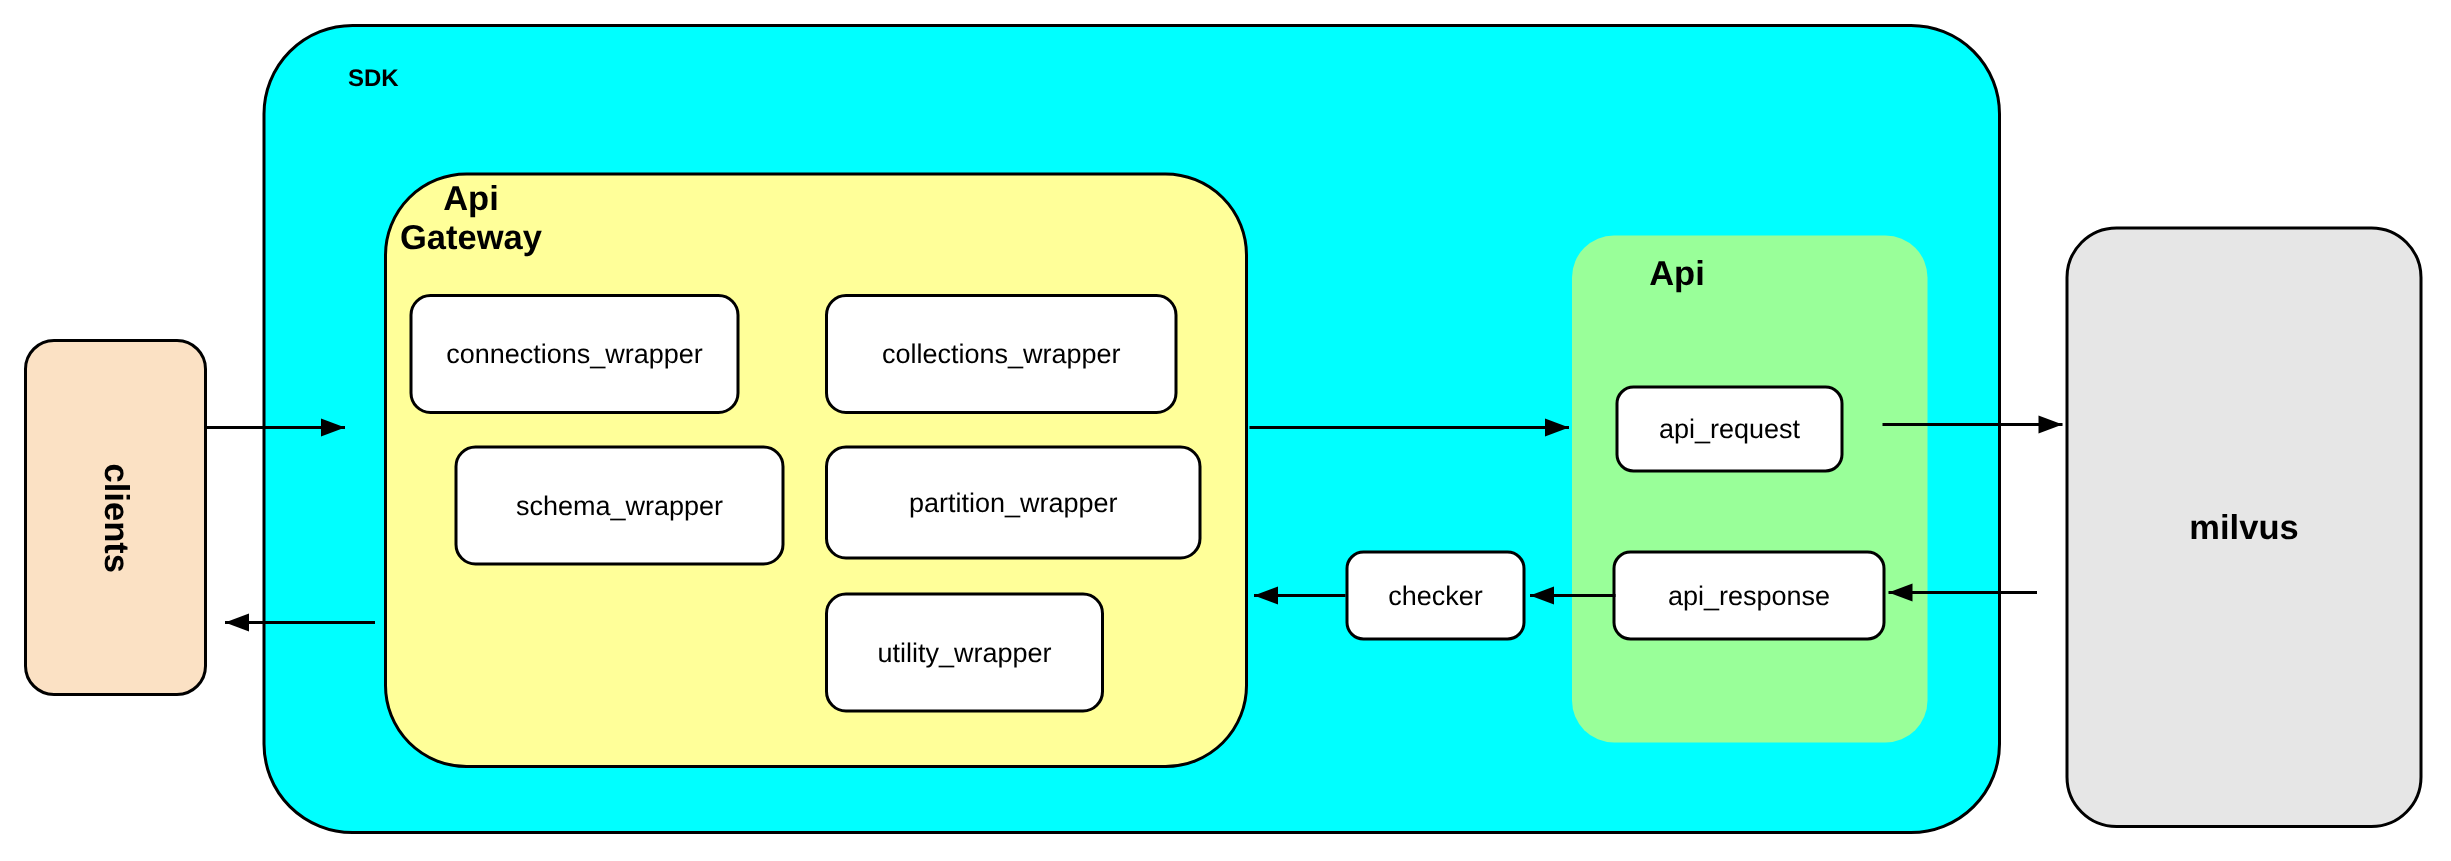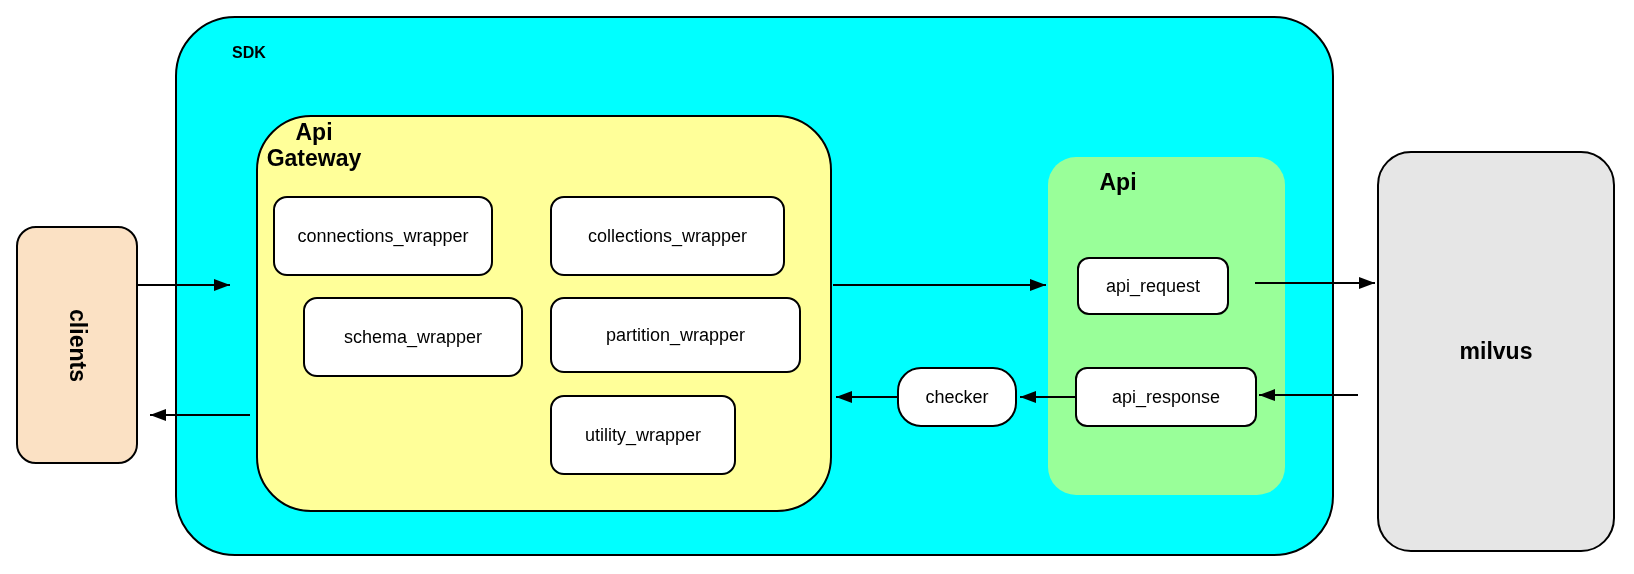--- a/index.html
+++ b/index.html
@@ -83,21 +83,21 @@
     font-size: 18px;
     white-space: nowrap;
   }
   .wrapper-box { width: 220px; height: 80px; border-radius: 14px; }
   .w-conn  { left: 273px; top: 196px; }
   .w-coll  { left: 550px; top: 196px; width: 235px; }
   .w-schem { left: 273px; top: 297px; margin-left: 30px; }
   .w-part  { left: 550px; top: 297px; width: 251px; height: 76px; }
   .w-index { left: 273px; top: 396px; }
   .w-util  { left: 550px; top: 395px; width: 186px; }
-  .checker      { left: 897px;  top: 367px; width: 120px; height: 60px; border-radius: 24px; }
+  .checker      { left: 897px;  top: 367px; width: 120px; height: 60px; border-radius: 12px; }
   .api-request  { left: 1077px; top: 257px; width: 152px; height: 58px; border-radius: 12px; }
   .api-response { left: 1075px; top: 367px; width: 182px; height: 60px; border-radius: 12px; }
 
   
   .arrows {
     position: absolute; left: 0; top: 0;
     width: 1634px; height: 574px;
     pointer-events: none;
   }
   .arrows line { stroke: var(--c-stroke); stroke-width: 2; }

